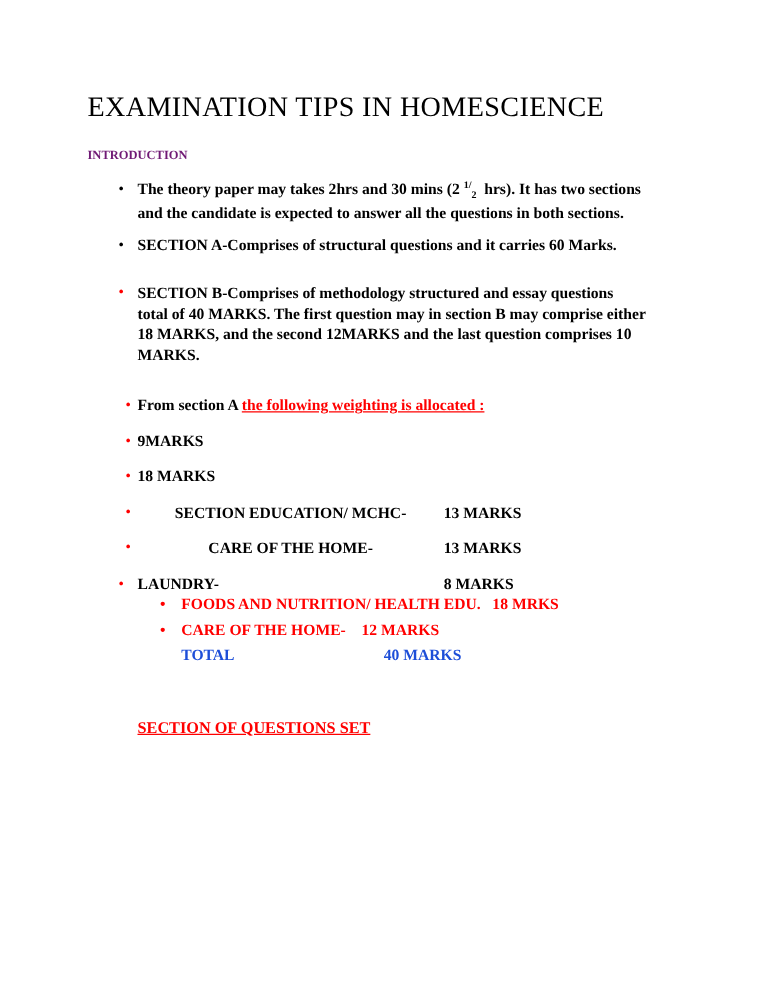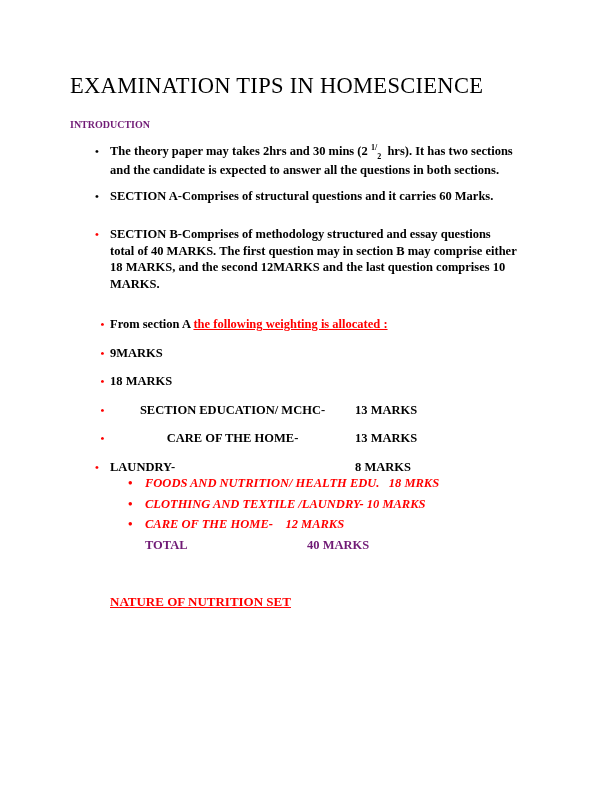--- a/index.html
+++ b/index.html
@@ -38,25 +38,25 @@
   .mb12 { margin-bottom: 12px; text-align: center; }
   .mb22 { margin-bottom: 22px; }
   .mb24 { margin-bottom: 24px; }
   sup { font-size: 8px; }
   sub { font-size: 8px; }
   .red-underline { color: #ff0000; text-decoration: underline; }
   .w-label { width: 245px; flex: none; }
   .indent { margin-left: 40px; }
   .total-line { margin-bottom: 10px; margin-top: 9px; }
   .sectionb-heading { margin-bottom: 11px; }
-  .li.inner { margin-left: 58px; margin-bottom: 4px; color: #ff0000; font-style: italic; }
+  .li.inner { margin-left: 58px; margin-bottom: 4px; color: #ff0000; }
   .dot { width: 17px; flex: none; color: #ff0000; font-weight: 700; line-height: 16.5px; }
   .dot::before { content: "\2022"; }
   .inner-text { white-space: pre-wrap; }
-  .inner-total { display: flex; margin-left: 75px; color: #701a75; }
+  .inner-total { display: flex; margin-left: 75px; color: #1d4ed8; }
   .it-label { width: 162px; flex: none; }
   .nature { margin-top: 40px; font-size: 13px; }
   .nature span { color: #ff0000; text-decoration: underline; }
 </style>
 </head>
 <body>
 
 <div class="page">
 
   <h1 class="title">EXAMINATION TIPS IN HOMESCIENCE</h1>
@@ -108,28 +108,24 @@
   </div>
 
 
 
   <div class="li b inner">
     <span class="dot"></span>
     <span class="inner-text">FOODS AND NUTRITION/ HEALTH EDU.   18 MRKS</span>
   </div>
   <div class="li b inner">
     <span class="dot"></span>
-    <span class="inner-text">CLOTHING AND TEXTILE /LAUNDRY- 10 MARKS</span>
-  </div>
-  <div class="li b inner">
-    <span class="dot"></span>
     <span class="inner-text">CARE OF THE HOME-    12 MARKS</span>
   </div>
   <div class="b inner-total">
     <span class="it-label">TOTAL</span>
     <span>40 MARKS</span>
   </div>
 
   <div class="b indent nature">
-    <span>NATURE OF NUTRITION SET</span>
+    <span>SECTION OF QUESTIONS SET</span>
   </div>
 
 </div>
 
 </body></html>

